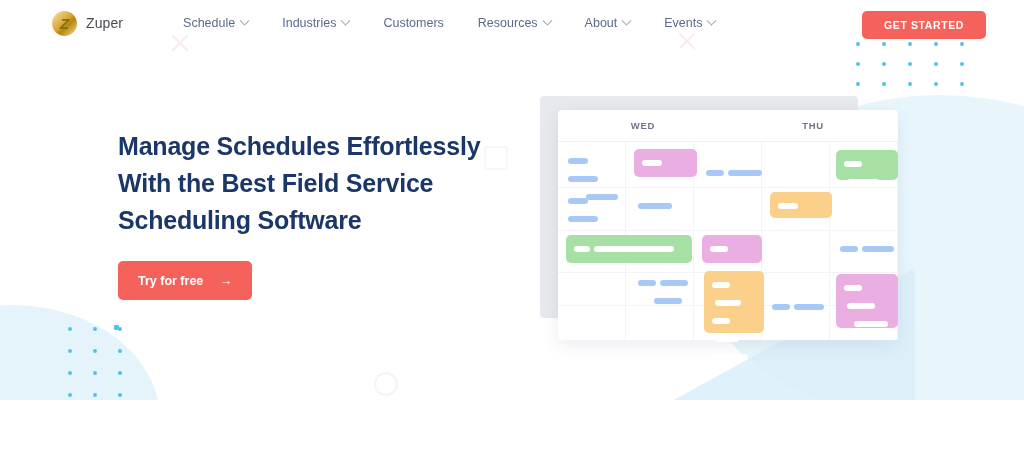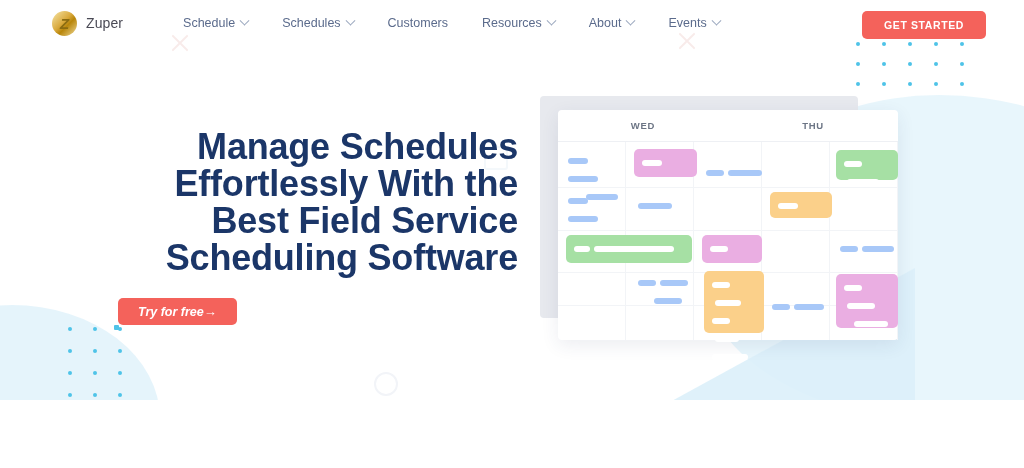--- a/index.html
+++ b/index.html
@@ -105,31 +105,31 @@
   #cta-header {
     position:absolute; right:38px; top:11px;
     background:#F4625B; color:#ffffff;
     font-size:10.5px; font-weight:bold; letter-spacing:.6px;
     padding:8px 22px; border:none; border-radius:5px; cursor:pointer;
   }
 
   
   #hero-copy { position:absolute; left:118px; top:128px; width:400px; z-index:20; }
   #hero-title {
-    font-size:36px; line-height:37px; font-weight:bold;
-    color:#1B3668; letter-spacing:-.2px;text-align:right;
+    font-size:25px; line-height:37px; font-weight:bold;
+    color:#1B3668; letter-spacing:-.2px;
   }
   #hero-sub {
     margin-top:20px; font-size:12.5px; line-height:19px; color:#8691A8; width:372px;
   }
   #hero-actions { margin-top:22px; display:flex; align-items:center; gap:18px; }
   #btn-try {
     background:#F4625B; color:#fff; border:none; border-radius:5px;
-    font-size:12.5px; font-weight:bold; padding:6px 20px;
-    display:flex; align-items:center; cursor:pointer;font-style:italic;
+    font-size:12.5px; font-weight:bold; padding:12px 20px;
+    display:flex; align-items:center; gap:16px; cursor:pointer;
   }
   #btn-try .arrow { font-size:13px; }
   #btn-demo {
     background:#EDEDED; color:#4F5560; border:none; border-radius:5px;
     font-size:12.5px; padding:12px 20px; cursor:pointer;
   }
 
   
   #calendar-wrap { position:absolute; left:540px; top:96px; width:360px; height:245px; z-index:15; }
   #calendar-back {
@@ -216,21 +216,21 @@
       <span class="logo-mark">Z</span>
       <span id="brand-name">Zuper</span>
     </div>
 
     <nav id="mainnav">
       <div class="nav-item">
         <span>Schedule</span>
         <span class="chev"></span>
       </div>
       <div class="nav-item">
-        <span>Schedules</span>
+        <span>Industries</span>
         <span class="chev"></span>
       </div>
       <div class="nav-item">
         <span>Customers</span>
       </div>
       <div class="nav-item">
         <span>Resources</span>
         <span class="chev"></span>
       </div>
       <div class="nav-item">

